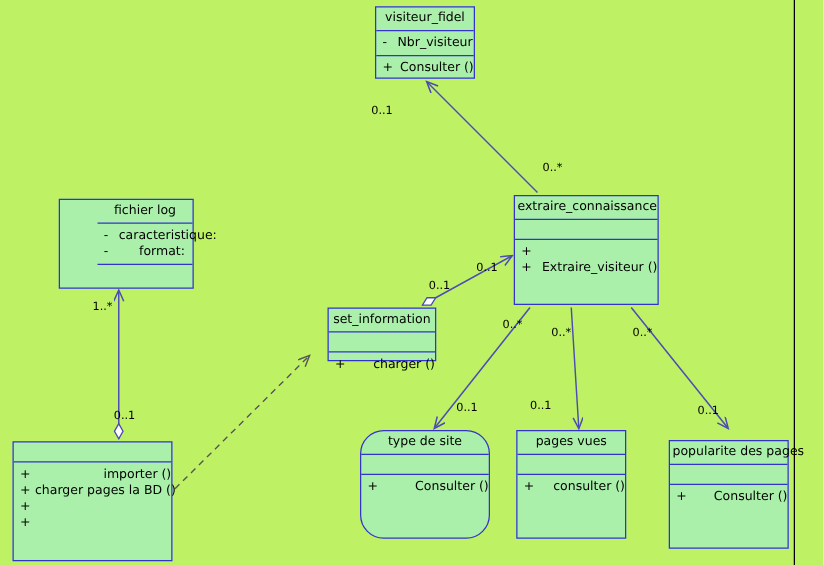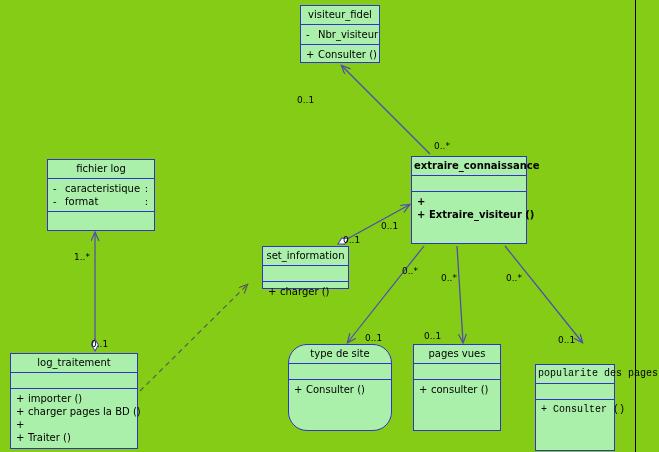--- a/index.html
+++ b/index.html
@@ -4,21 +4,21 @@
 <style>
   html, body {
     margin: 0;
     padding: 0;
     background: #ffffff;
   }
   #canvas {
     position: relative;
     width: 659px;
     height: 452px;
-    background: #84cc16;
+    background: #bef264;
     overflow: hidden;
     font-family: "DejaVu Sans", "Liberation Sans", sans-serif;
   }
   #edge-layer {
     position: absolute;
     left: 0;
     top: 0;
     width: 659px;
     height: 452px;
   }
@@ -54,32 +54,32 @@
     padding-left: 5px;
     display: flex;
   }
   .uml-vis {
     display: inline-block;
     width: 12px;
     flex: 0 0 12px;
   }
   .uml-member {
     flex: 1 1 auto;
+    text-align: right;
   }
   .uml-type {
     flex: 0 0 auto;
     padding-right: 6px;
   }
   .mult-label {
     position: absolute;
     font-size: 9px;
     color: #000000;
     white-space: nowrap;
     z-index: 6;
-    margin-top: 11px;
   }
   .frame-line {
     position: absolute;
     background: #000000;
   }
 </style>
 </head>
 <body>
 
 <div id="canvas">
@@ -124,37 +124,37 @@
             <span class="uml-type"></span>
           </div>
         </div>
         <div class="uml-compartment last">
           <div class="uml-row">
             <span class="uml-vis">+</span>
             <span class="uml-member">Consulter ()</span>
           </div>
         </div>
       </div>
-      <div class="uml-class" style="left: 47px; top: 159px; width: 108px; height: 72px;">
+      <div class="uml-class" style="left: 47px; top: 159px; width: 108px; height: 72px; padding-left: 30px;">
         <div class="uml-name">fichier log</div>
         <div class="uml-compartment">
           <div class="uml-row">
             <span class="uml-vis">-</span>
             <span class="uml-member">caracteristique</span>
             <span class="uml-type">:</span>
           </div>
           <div class="uml-row">
             <span class="uml-vis">-</span>
             <span class="uml-member">format</span>
             <span class="uml-type">:</span>
           </div>
         </div>
         <div class="uml-compartment last"></div>
       </div>
-      <div class="uml-class" style="left: 411px; top: 156px; width: 116px; height: 88px; font-weight: bold;">
+      <div class="uml-class" style="left: 411px; top: 156px; width: 116px; height: 88px;">
         <div class="uml-name">extraire_connaissance</div>
         <div class="uml-compartment" style="height: 16px; padding: 0px;"></div>
         <div class="uml-compartment last">
           <div class="uml-row">
             <span class="uml-vis">+</span>
           </div>
           <div class="uml-row">
             <span class="uml-vis">+</span>
             <span class="uml-member">Extraire_visiteur ()</span>
           </div>
@@ -164,37 +164,35 @@
         <div class="uml-name">set_information</div>
         <div class="uml-compartment" style="height: 16px; padding: 0px;"></div>
         <div class="uml-compartment last">
           <div class="uml-row">
             <span class="uml-vis">+</span>
             <span class="uml-member">charger ()</span>
           </div>
         </div>
       </div>
       <div class="uml-class" style="left: 10px; top: 353px; width: 128px; height: 96px;">
-        <div class="uml-name">log_traitement</div>
         <div class="uml-compartment" style="height: 16px; padding: 0px;"></div>
         <div class="uml-compartment last">
           <div class="uml-row">
             <span class="uml-vis">+</span>
             <span class="uml-member">importer ()</span>
           </div>
           <div class="uml-row">
             <span class="uml-vis">+</span>
             <span class="uml-member">charger pages la BD ()</span>
           </div>
           <div class="uml-row">
             <span class="uml-vis">+</span>
           </div>
           <div class="uml-row">
             <span class="uml-vis">+</span>
-            <span class="uml-member">Traiter ()</span>
           </div>
         </div>
       </div>
       <div class="uml-class" style="left: 288px; top: 344px; width: 104px; height: 87px; border-radius: 19px;">
         <div class="uml-name">type de site</div>
         <div class="uml-compartment" style="height: 16px; padding: 0px;"></div>
         <div class="uml-compartment last">
           <div class="uml-row">
             <span class="uml-vis">+</span>
             <span class="uml-member">Consulter ()</span>
@@ -204,21 +202,21 @@
       <div class="uml-class" style="left: 413px; top: 344px; width: 88px; height: 87px;">
         <div class="uml-name">pages vues</div>
         <div class="uml-compartment" style="height: 16px; padding: 0px;"></div>
         <div class="uml-compartment last">
           <div class="uml-row">
             <span class="uml-vis">+</span>
             <span class="uml-member">consulter ()</span>
           </div>
         </div>
       </div>
-      <div class="uml-class" style="left: 535px; top: 364px; width: 80px; height: 87px; font-family: Liberation Mono, monospace;">
+      <div class="uml-class" style="left: 535px; top: 352px; width: 96px; height: 87px;">
         <div class="uml-name">popularite des pages</div>
         <div class="uml-compartment" style="height: 16px; padding: 0px;"></div>
         <div class="uml-compartment last">
           <div class="uml-row">
             <span class="uml-vis">+</span>
             <span class="uml-member">Consulter ()</span>
           </div>
         </div>
       </div>
     </div>

